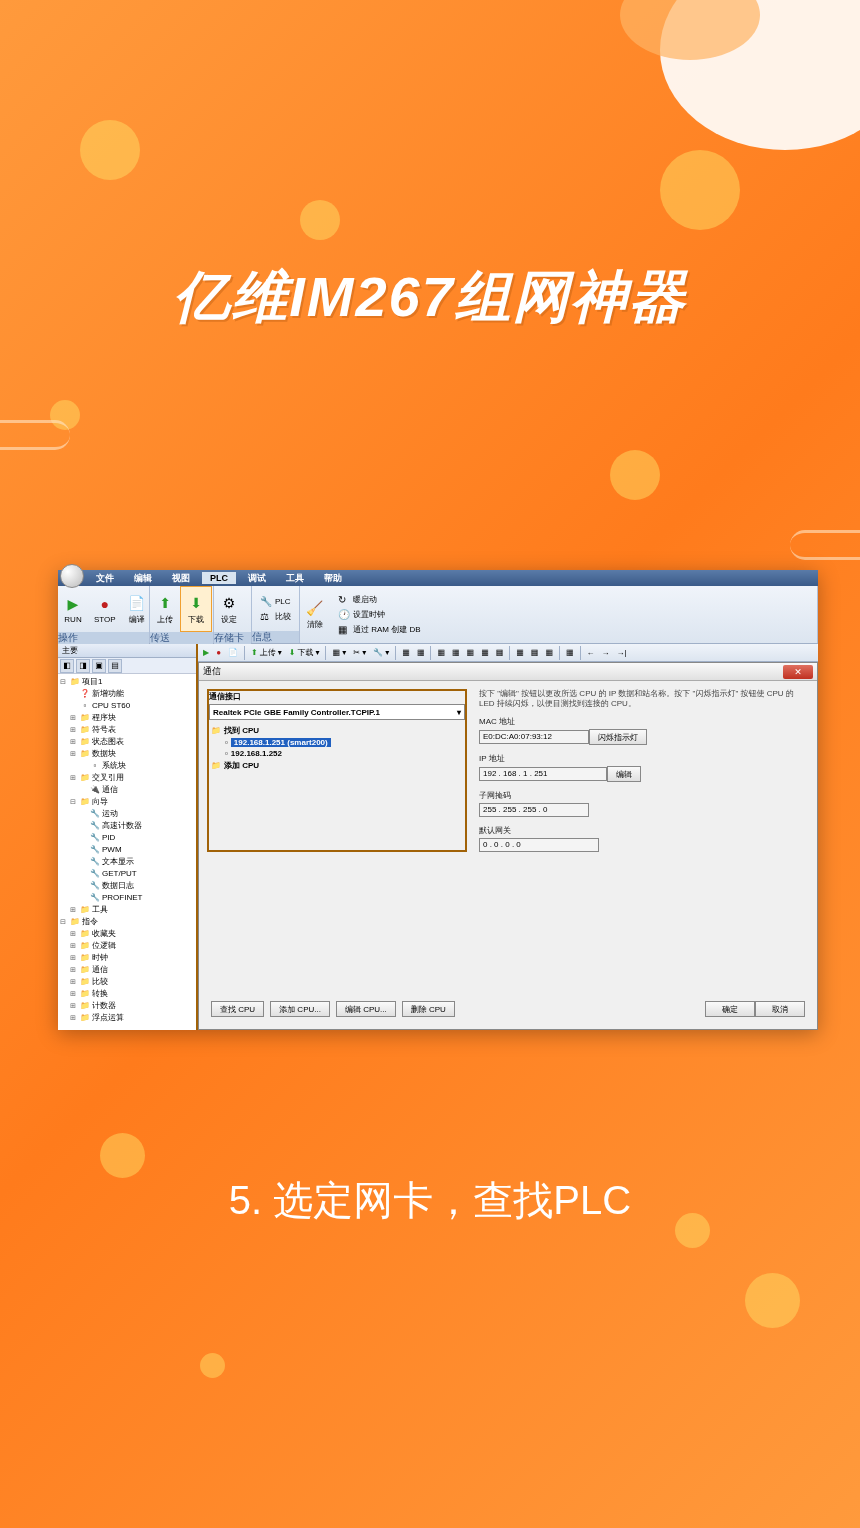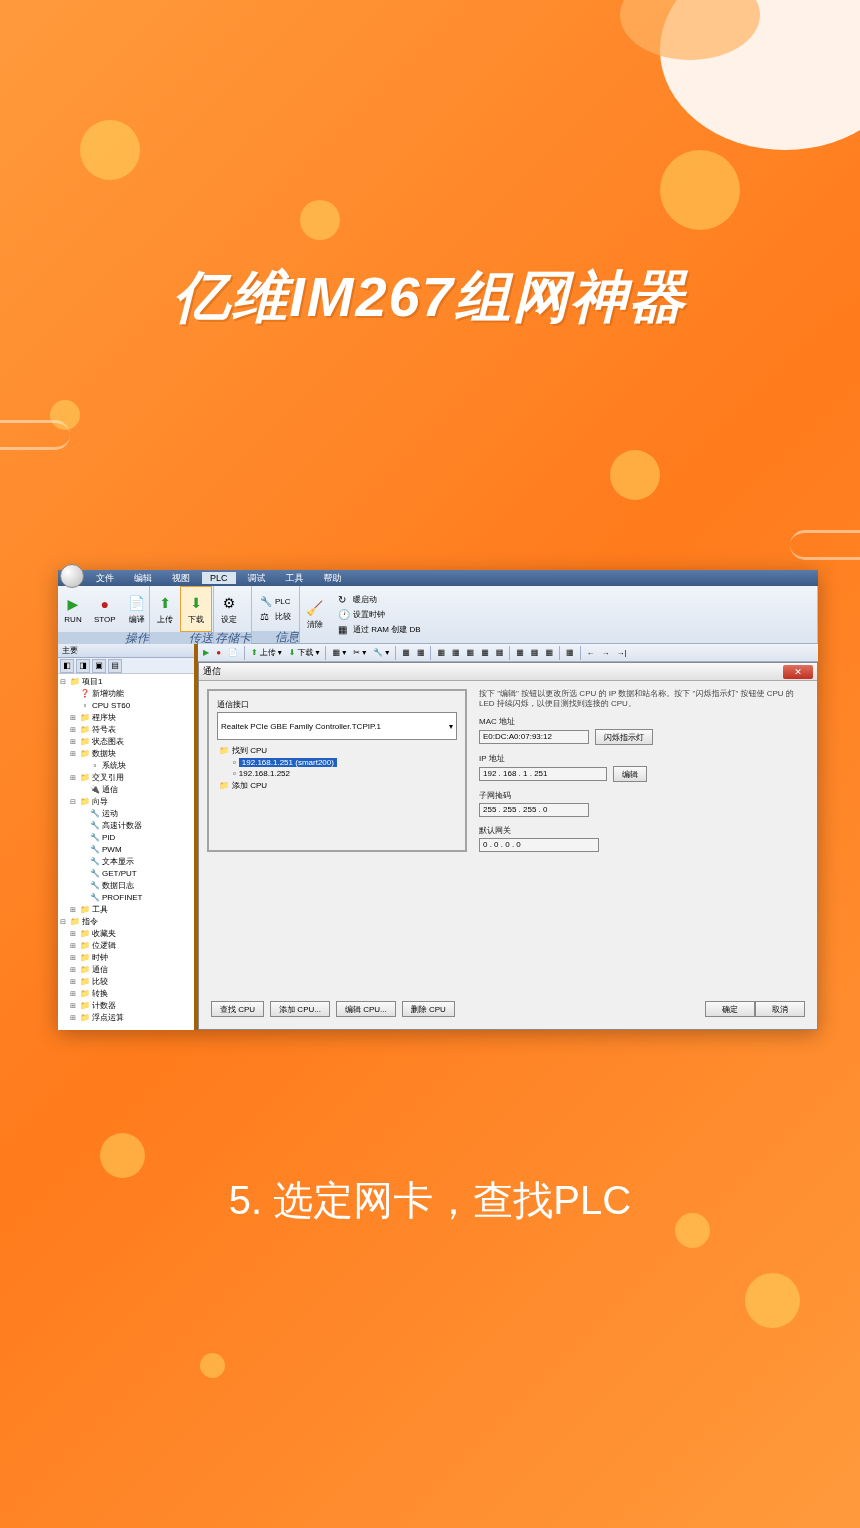--- a/index.html
+++ b/index.html
@@ -58,20 +58,21 @@
   font-size: 9px;
   color: #000;
 }
 .menu-bar {
   height: 16px;
   background: linear-gradient(#5a7ba8, #3a5a88);
   display: flex;
   align-items: center;
   padding-left: 30px;
   gap: 4px;
+  font-weight: bold;
 }
 .app-icon { position: absolute; top: -6px; left: 2px; width: 24px; height: 24px; background: radial-gradient(circle at 30% 30%, #fff, #bbb); border-radius: 50%; border: 1px solid #888; }
 .menu-item {
   color: #fff;
   padding: 1px 8px;
   font-size: 9px;
 }
 .menu-item.active { background: #d8e4f0; color: #000; }
 .ribbon {
   height: 58px;
@@ -82,24 +83,23 @@
 .ribbon-group {
   border-right: 1px solid #b0c0d8;
   display: flex;
   flex-direction: column;
   position: relative;
 }
 .ribbon-group-label {
   height: 12px;
   background: #c0d0e4;
   color: #3a5a88;
-  font-size: 12px;
-  text-align: right;
+  font-size: 10px;
+  text-align: left;
   line-height: 12px;
-  font-style: italic;
 }
 .ribbon-btns { display: flex; flex: 1; align-items: center; }
 .rbtn {
   display: flex;
   flex-direction: column;
   align-items: center;
   justify-content: center;
   padding: 2px 6px;
   gap: 2px;
   font-size: 8px;
@@ -109,21 +109,21 @@
 .ricon { width: 18px; height: 18px; display: flex; align-items: center; justify-content: center; font-size: 14px; }
 .ricon.green-play { color: #2a9d2a; }
 .ricon.red-stop { color: #c02020; }
 .ricon.up-arrow { color: #2a9d2a; }
 .ricon.down-arrow { color: #2a9d2a; }
 .rbtn-small { display: flex; align-items: center; gap: 3px; font-size: 8px; padding: 1px 4px; }
 .ricon-sm { width: 12px; height: 12px; font-size: 10px; display: inline-flex; align-items: center; }
 .body-area { display: flex; height: calc(100% - 74px); }
 .left-panel {
   width: 140px;
-  border-right: 4px solid #a16207;
+  border-right: 2px solid #a16207;
   background: #fff;
   display: flex;
   flex-direction: column;
 }
 .lp-header {
   height: 14px;
   background: linear-gradient(#e8eef8, #d0dced);
   border-bottom: 1px solid #a0b0c8;
   font-size: 8px;
   padding: 1px 4px;
@@ -178,36 +178,37 @@
   display: flex;
   align-items: center;
   justify-content: space-between;
   padding: 0 4px;
   font-size: 9px;
 }
 .dlg-close { width: 30px; height: 14px; background: linear-gradient(#e07060, #c03020); color: #fff; display: flex; align-items: center; justify-content: center; border-radius: 2px; font-size: 9px; }
 .dlg-body { padding: 8px; display: flex; gap: 12px; position: relative; }
 .dlg-left {
   width: 260px;
-  border: 2px solid #a3a3a3;
-  padding: 8px;
+  border: 2px solid #a16207;
+  padding: 0;
   position: relative;
+  font-weight: bold;
 }
 .dlg-left-inner-label { font-size: 8px; margin-bottom: 2px; }
-.combo { width: 100%; height: 28px; border: 1px solid #888; background: #fff; font-size: 8px; padding: 1px 3px; display: flex; align-items: center; justify-content: space-between; }
+.combo { width: 100%; height: 16px; border: 1px solid #888; background: #fff; font-size: 8px; padding: 1px 3px; display: flex; align-items: center; justify-content: space-between; }
 .cpu-list { margin-top: 4px; }
 .cpu-item { display: flex; align-items: center; gap: 3px; padding: 1px 2px; font-size: 8px; }
 .cpu-item.indent { padding-left: 16px; }
 .cpu-item.selected span.lbl { background: #2060c0; color: #fff; padding: 0 3px; }
 .folder-icon { color: #d8a030; }
 .dlg-right { flex: 1; font-size: 8px; }
 .help-text { color: #444; font-size: 8px; line-height: 1.2; }
 .field-group { margin-top: 8px; }
 .field-label { font-size: 8px; color: #222; }
-.field-row { display: flex; gap: 6px; align-items: center; margin-top: 2px; }
+.field-row { display: flex; align-items: center; margin-top: 2px; }
 .text-input { border: 1px solid #888; background: #f4f4f4; padding: 1px 3px; font-size: 8px; height: 14px; }
 .btn-small { border: 1px solid #888; background: linear-gradient(#fafafa,#e0e0e0); padding: 1px 8px; font-size: 8px; height: 16px; display: flex; align-items: center; }
 .dlg-footer-left { position: absolute; left: 12px; bottom: 12px; display: flex; gap: 6px; }
 .dlg-footer-right { position: absolute; right: 12px; bottom: 12px; display: flex; }
 .wide-input { width: 220px; border: 1px solid #888; background: #fff; padding: 1px 3px; font-size: 8px; height: 14px; }
 </style>
 </head>
 <body>
 
 <div class="corner-deco"></div>

